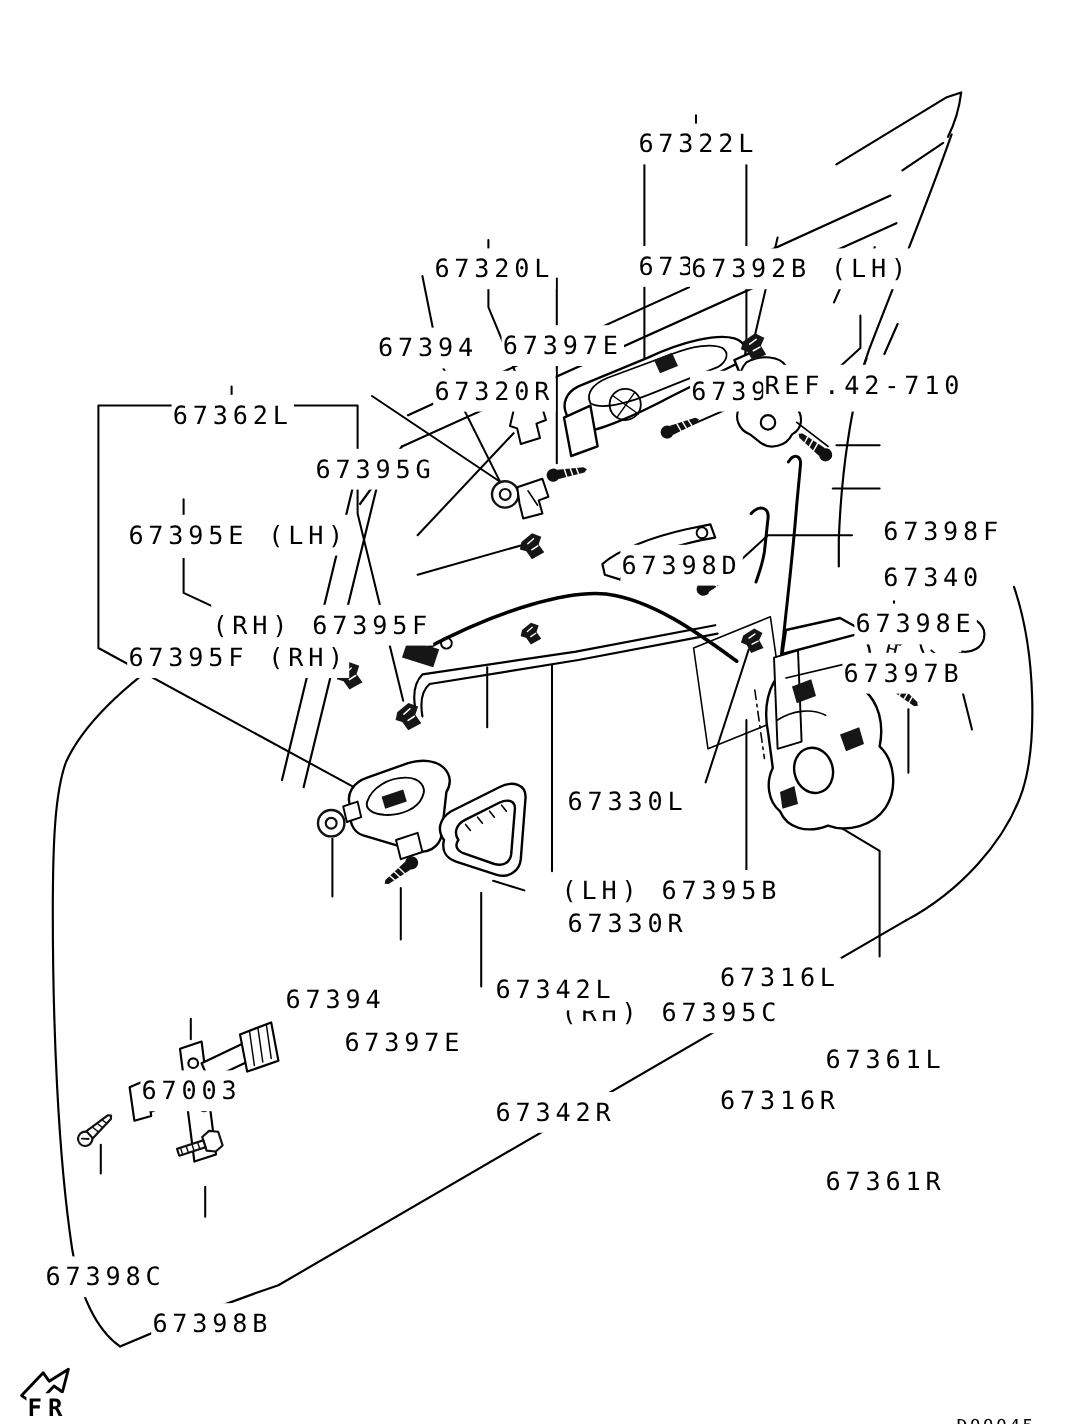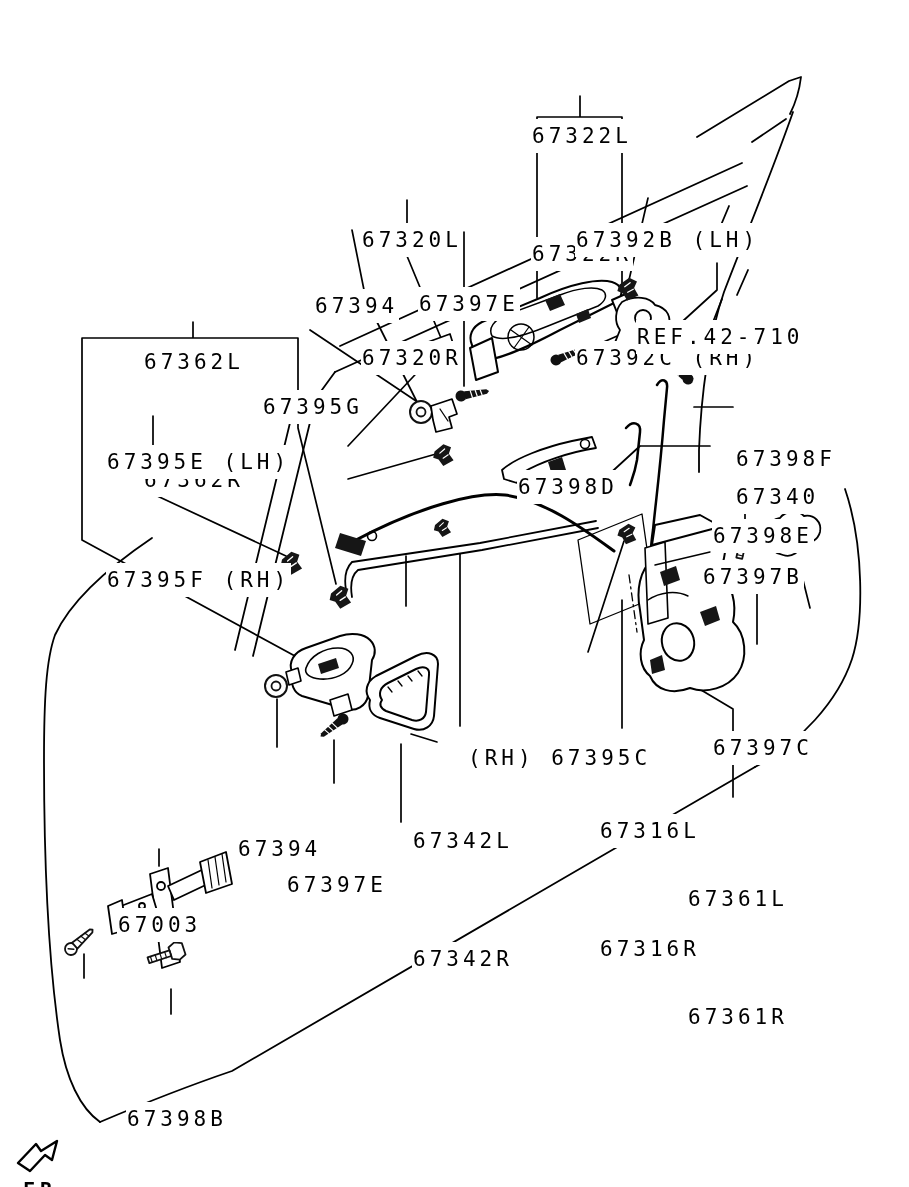--- a/index.html
+++ b/index.html
@@ -1,21 +1,21 @@
 <!DOCTYPE html>
 <html><head>
 <meta charset="utf-8">
 <style>
   html,body{margin:0;padding:0;background:#fff;}
   #stage{position:relative;width:909px;height:1187px;background:#fff;overflow:hidden;
          font-family:"DejaVu Sans Mono","Liberation Mono",monospace;}
   #art{position:absolute;left:0;top:0;z-index:1;}
   .lbl{position:absolute;z-index:2;color:#000;font-size:21px;letter-spacing:4px;
        line-height:34px;white-space:pre;}
-  .lbl span{display:block;background:#fff;padding:0 1px;margin-top:16px;}
+  .lbl span{display:block;background:#fff;padding:0 1px;}
   .lbl-fr{font-size:20px;letter-spacing:5px;line-height:24px;font-weight:bold;}
   .lbl-code{font-size:15px;letter-spacing:2px;line-height:18px;}
 </style>
 </head>
 <body>
 
 <div id="stage">
 
 <svg id="art" width="909" height="1187" viewBox="0 0 909 1187" fill="none" stroke-linecap="round" stroke-linejoin="round">
   <defs>
@@ -223,41 +223,44 @@
     <span>67362R</span>
   </div>
   <div class="lbl" style="left:262px;top:306px">
     <span>67395G</span>
   </div>
   <div class="lbl" style="left:106px;top:361px">
     <span>67395E (LH)</span>
     <span>67395F (RH)</span>
   </div>
   <div class="lbl" style="left:176px;top:436px">
+    <span>(RH) 67395F</span>
   </div>
   <div class="lbl" style="left:517px;top:386px">
     <span>67398D</span>
   </div>
   <div class="lbl" style="left:735px;top:358px">
     <span>67398F</span>
   </div>
   <div class="lbl" style="left:735px;top:396px">
     <span>67340</span>
   </div>
   <div class="lbl" style="left:712px;top:435px">
     <span>67398E</span>
   </div>
   <div class="lbl" style="left:702px;top:476px">
     <span>67397B</span>
   </div>
+  <div class="lbl" style="left:472px;top:583px">
+    <span>67330L</span>
+    <span>67330R</span>
+  </div>
   <div class="lbl" style="left:467px;top:657px">
+    <span>(LH) 67395B</span>
     <span>(RH) 67395C</span>
-  </div>
-  <div class="lbl" style="left:712px;top:647px">
-    <span>67397C</span>
   </div>
   <div class="lbl" style="left:599px;top:730px">
     <span>67316L</span>
     <span>67316R</span>
   </div>
   <div class="lbl" style="left:687px;top:798px">
     <span>67361L</span>
     <span>67361R</span>
   </div>
   <div class="lbl" style="left:412px;top:740px">
@@ -266,20 +269,23 @@
   </div>
   <div class="lbl" style="left:237px;top:748px">
     <span>67394</span>
   </div>
   <div class="lbl" style="left:286px;top:784px">
     <span>67397E</span>
   </div>
   <div class="lbl" style="left:117px;top:824px">
     <span>67003</span>
   </div>
+  <div class="lbl" style="left:37px;top:979px">
+    <span>67398C</span>
+  </div>
   <div class="lbl" style="left:126px;top:1018px">
     <span>67398B</span>
   </div>
 
   <div class="lbl lbl-fr" style="left:22px;top:1113px">
     <span>FR</span>
   </div>
   <div class="lbl lbl-code" style="left:796px;top:1143px">
     <span>D00045</span>
   </div>

